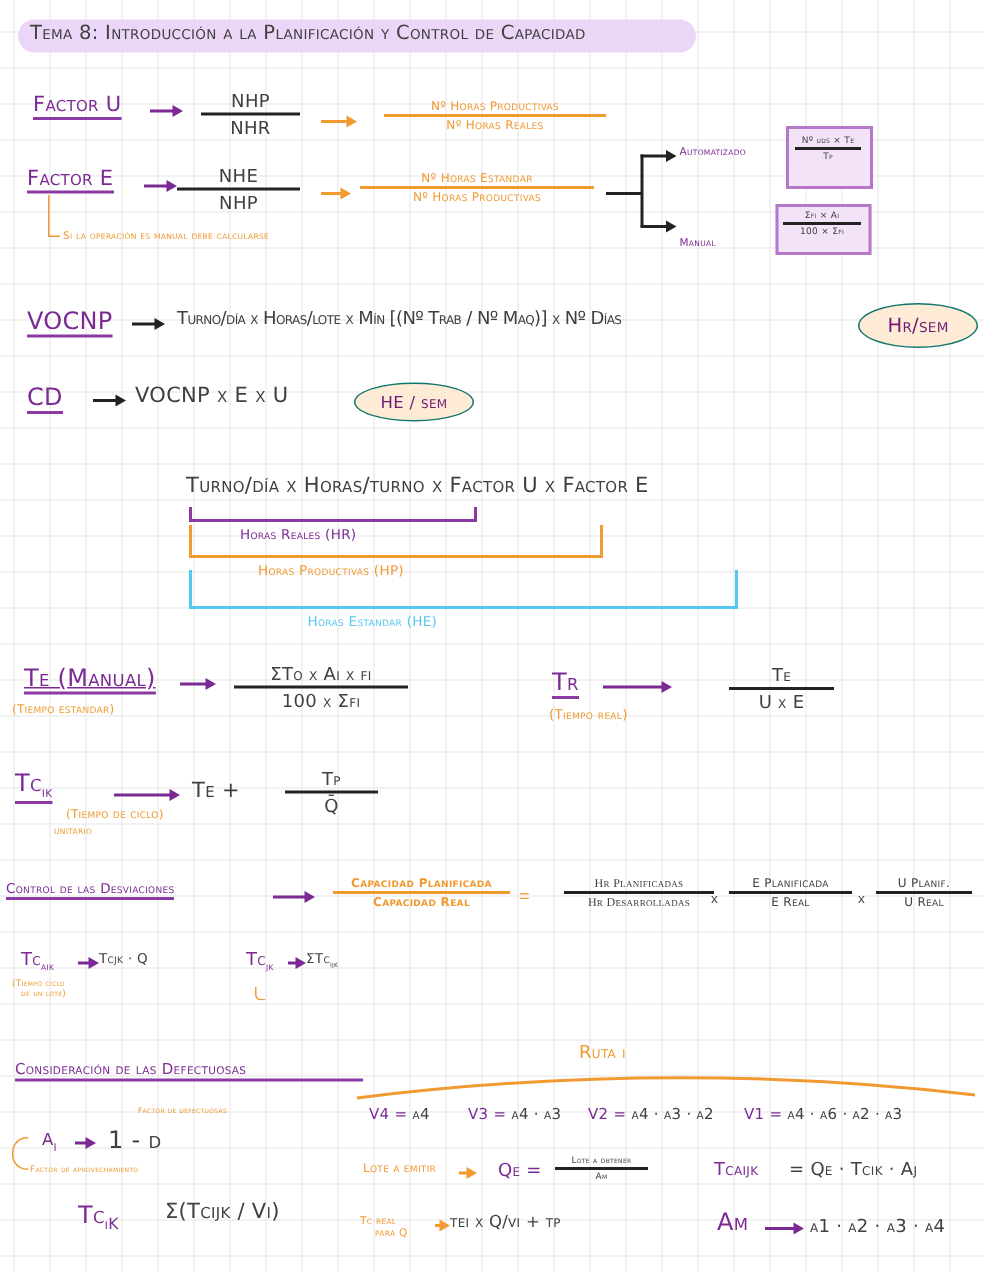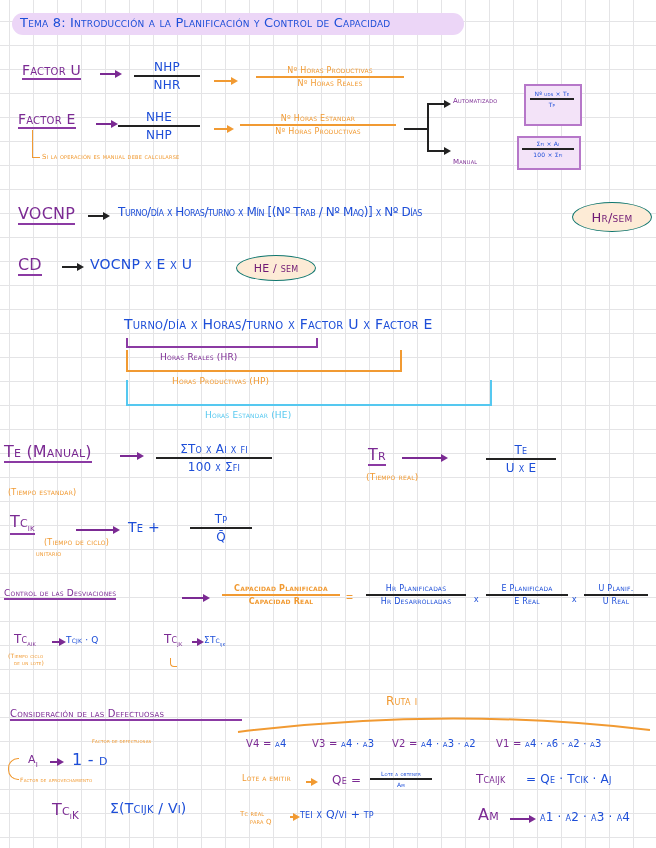--- a/index.html
+++ b/index.html
@@ -11,21 +11,21 @@
       linear-gradient(to bottom, #e4e4e6 1px, transparent 1px);
     background-size:24px 24px;
     background-position:9px 21px;
     font-family:"Liberation Sans", sans-serif;
     color:#111;
   }
   .abs{position:absolute;white-space:nowrap;}
   .hw{font-family:"DejaVu Sans", sans-serif;font-variant:small-caps;letter-spacing:0.2px;}
   .purple{color:#7b2a93;}
   .orange{color:#f19a32;}
-  .black{color:#1d4ed8;}
+  .black{color:#404040;}
   .blue{color:#55c8f0;}
   .ul-purple{border-bottom:2px solid #8b3aa3;}
   .title-band{
     position:absolute;left:12px;top:13px;width:452px;height:22px;
     background:#ecd6f7;border-radius:11px;
   }
   .frac{position:absolute;display:flex;flex-direction:column;align-items:center;}
   .frac .num{padding:0 4px 1px;}
   .frac .bar{align-self:stretch;height:0;border-top:2px solid #222;}
   .frac .den{padding-top:1px;}
@@ -97,39 +97,39 @@
 </div>
 <div class="box" style="left:517px;top:136px;width:60px;height:30px;"></div>
 <div class="frac black hw" style="left:522px;top:140px;width:52px;font-size:6px;">
   <span class="num">Σfi × Ai</span>
     <span class="bar"></span>
     <span class="den">100 × Σfi</span>
 </div>
 
 <div class="abs hw purple xl ul-purple" style="left:18px;top:204px;">VOCNP</div>
 <div class="arrow black-a" style="left:88px;top:215px;width:20px;"></div>
-<div class="abs hw black" style="left:118px;top:205px;font-size:12px;letter-spacing:-0.4px;">Turno/día x Horas/turno x Mín [(Nº Trab / Nº Maq)] x Nº Días</div>
+<div class="abs hw black" style="left:118px;top:205px;font-size:12px;letter-spacing:-0.4px;">Turno/día x Horas/lote x Mín [(Nº Trab / Nº Maq)] x Nº Días</div>
 <div class="oval hw" style="left:572px;top:202px;width:78px;height:28px;font-size:13px;">Hr/sem</div>
 
 <div class="abs hw purple xl ul-purple" style="left:18px;top:255px;">CD</div>
 <div class="arrow black-a" style="left:62px;top:266px;width:20px;"></div>
 <div class="abs hw black big" style="left:90px;top:256px;">VOCNP x E x U</div>
 <div class="oval hw" style="left:236px;top:255px;width:78px;height:24px;font-size:11px;">HE / sem</div>
 
 <div class="abs hw black big" style="left:124px;top:316px;">Turno/día x Horas/turno x Factor U x Factor E</div>
 <div class="bracket" style="left:126px;top:338px;width:188px;height:8px;border-color:#8b3aa3;"></div>
 <div class="abs hw purple small" style="left:160px;top:352px;">Horas Reales (HR)</div>
 <div class="bracket" style="left:126px;top:350px;width:272px;height:20px;border-color:#f19a32;border-top:0;"></div>
 <div class="abs hw orange small" style="left:172px;top:376px;">Horas Productivas (HP)</div>
 <div class="bracket" style="left:126px;top:380px;width:362px;height:24px;border-color:#55c8f0;"></div>
 <div class="abs hw blue small" style="left:205px;top:410px;">Horas Estandar (HE)</div>
 
-<div class="abs hw purple xl ul-purple" style="left:4px;top:442px;">Te (Manual)</div>
+<div class="abs hw purple xl ul-purple" style="left:16px;top:442px;text-decoration:underline;">Te (Manual)</div>
 <div class="arrow purple-a" style="left:120px;top:455px;width:22px;"></div>
-<div class="abs hw orange tiny" style="left:8px;top:488px;font-size:8px;">(Tiempo estandar)</div>
+<div class="abs hw orange tiny" style="left:8px;top:468px;font-size:8px;">(Tiempo estandar)</div>
 <div class="frac black hw med" style="left:156px;top:442px;width:116px;">
   <span class="num">ΣTo x Ai x fi</span>
     <span class="bar"></span>
     <span class="den">100 x Σfi</span>
 </div>
 
 <div class="abs hw purple xl ul-purple" style="left:368px;top:445px;">Tr</div>
 <div class="arrow purple-a" style="left:402px;top:457px;width:44px;"></div>
 <div class="abs hw orange tiny" style="left:366px;top:472px;font-size:9px;">(Tiempo real)</div>
 <div class="frac black hw med" style="left:486px;top:443px;width:70px;">
@@ -150,21 +150,21 @@
 </div>
 
 <div class="abs hw purple ul-purple" style="left:4px;top:588px;font-size:9px;">Control de las Desviaciones</div>
 <div class="arrow purple-a" style="left:182px;top:597px;width:26px;"></div>
 <div class="frac orange hw" style="left:222px;top:584px;width:118px;font-size:8px;font-weight:bold;">
   <span class="num">Capacidad Planificada</span>
     <span class="bar"></span>
     <span class="den">Capacidad Real</span>
 </div>
 <div class="abs orange" style="left:346px;top:590px;font-size:12px;">=</div>
-<div class="frac black hw" style="left:366px;top:584px;width:100px;font-size:8px;">
+<div class="frac black hw" style="left:376px;top:584px;width:100px;font-size:8px;font-family:Liberation Serif, serif;">
   <span class="num">Hr Planificadas</span>
     <span class="bar"></span>
     <span class="den">Hr Desarrolladas</span>
 </div>
 <div class="abs black small" style="left:474px;top:594px;">x</div>
 <div class="frac black hw" style="left:486px;top:584px;width:82px;font-size:8px;">
   <span class="num">E Planificada</span>
     <span class="bar"></span>
     <span class="den">E Real</span>
 </div>

